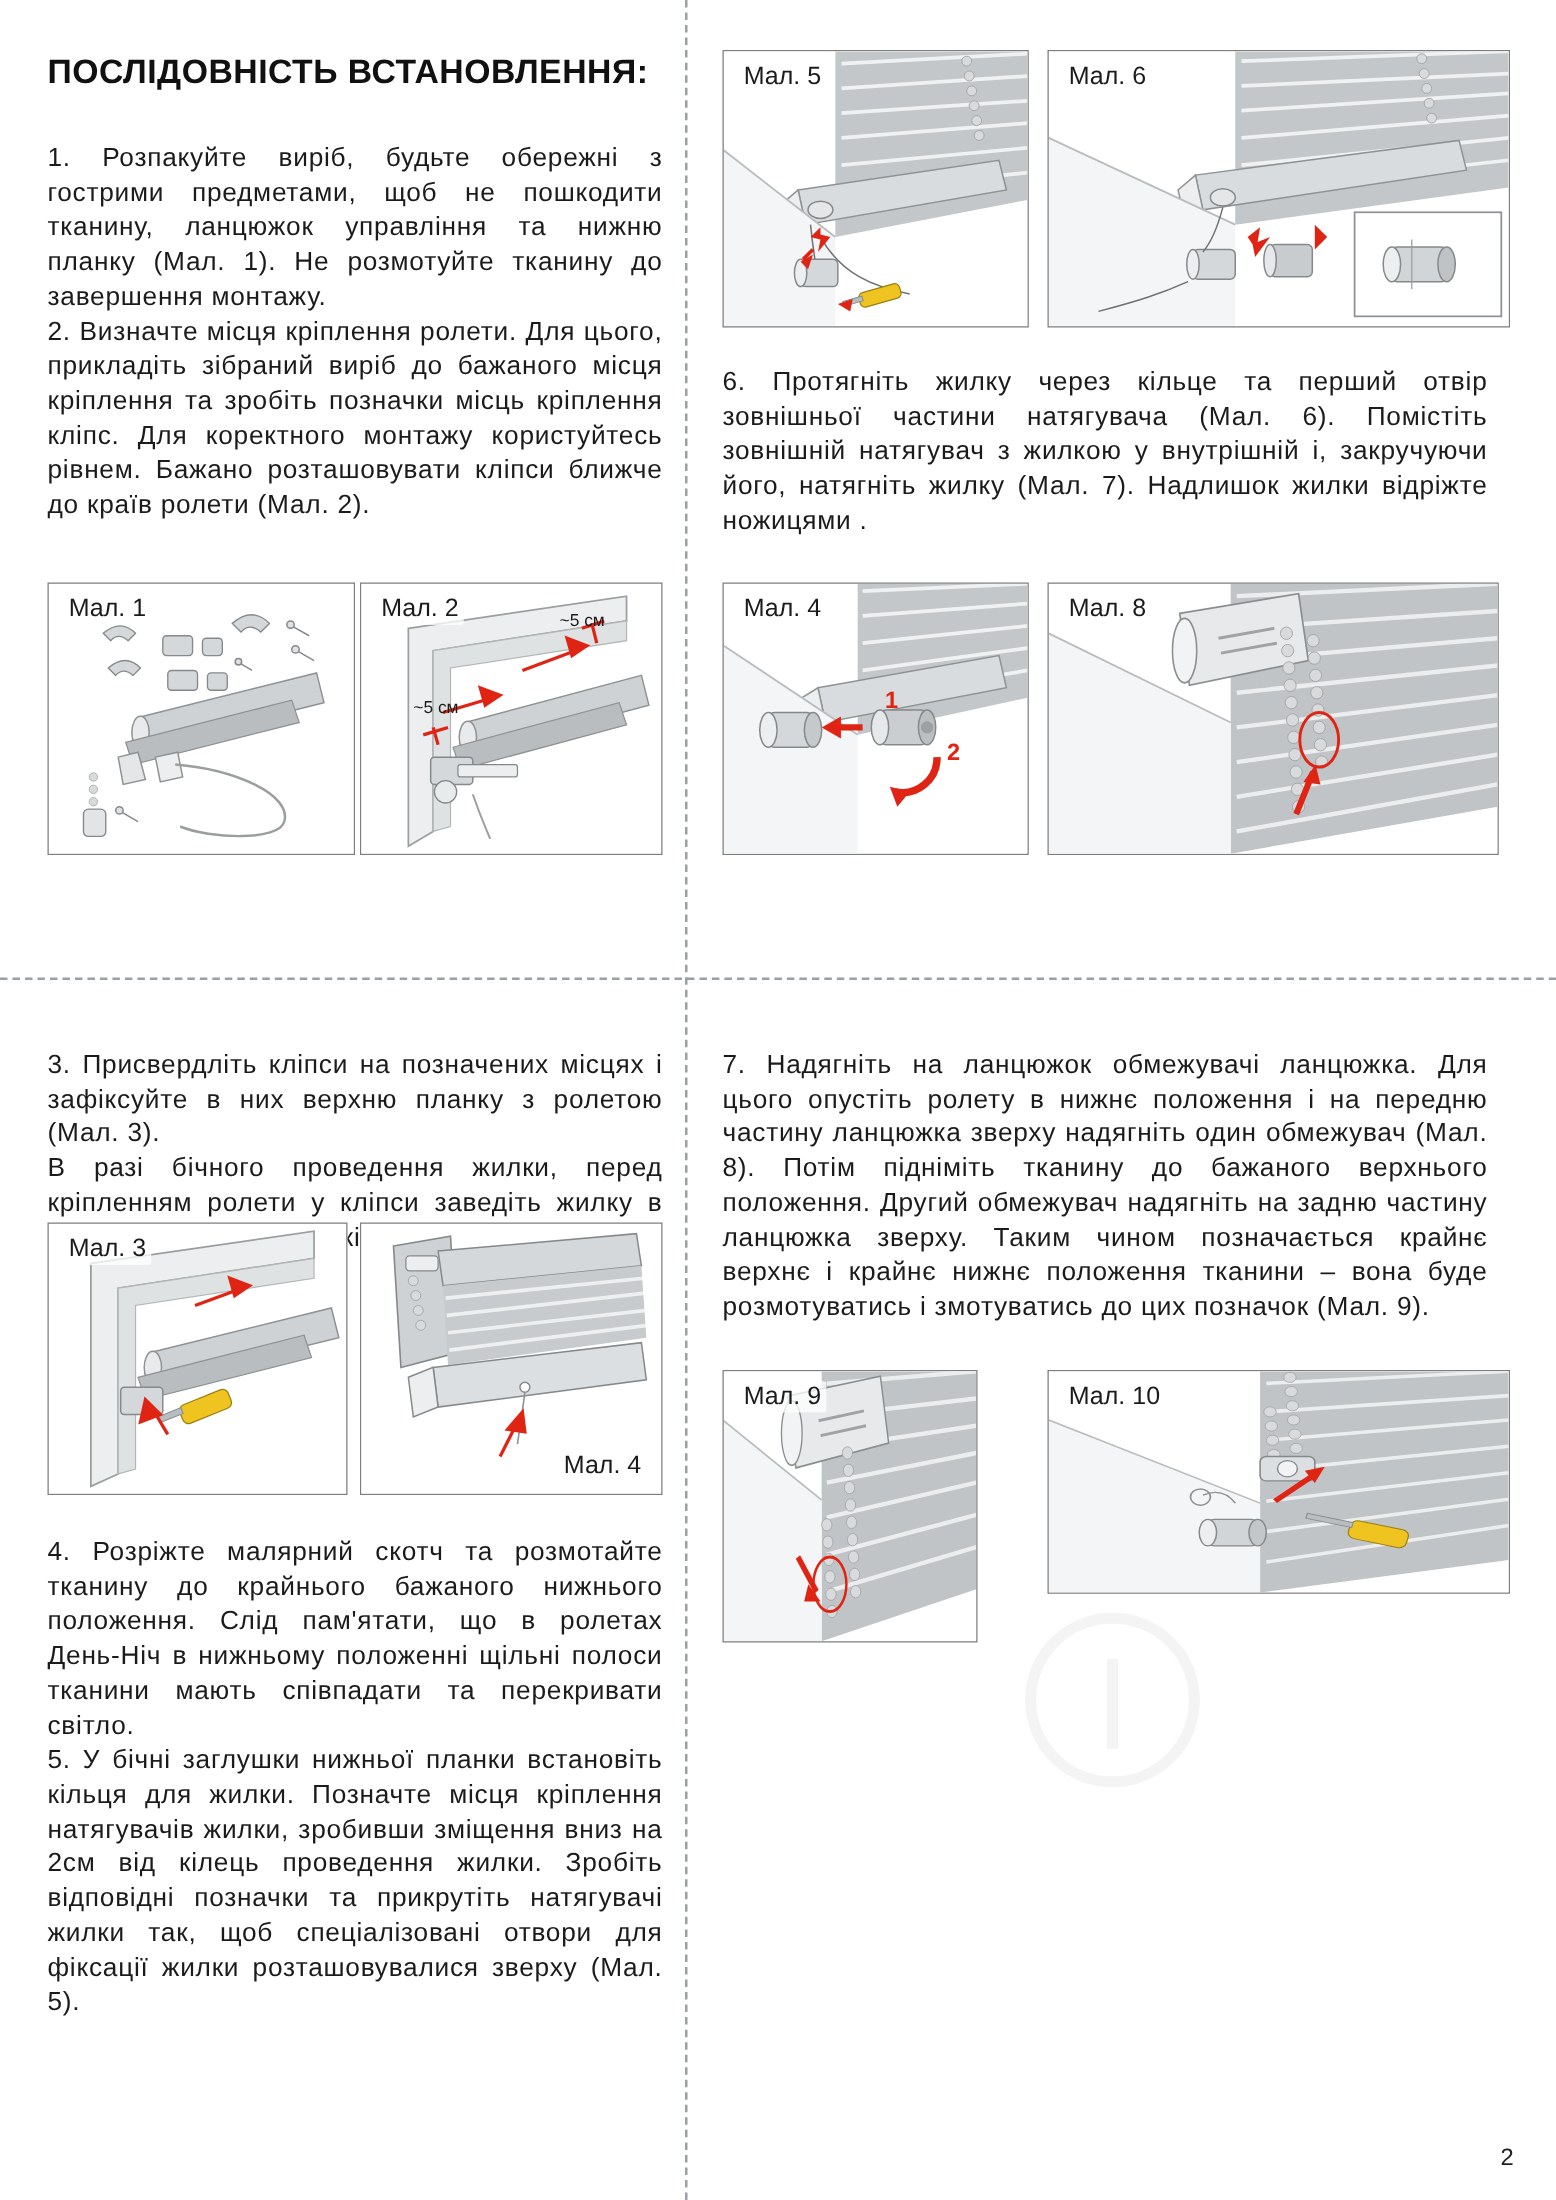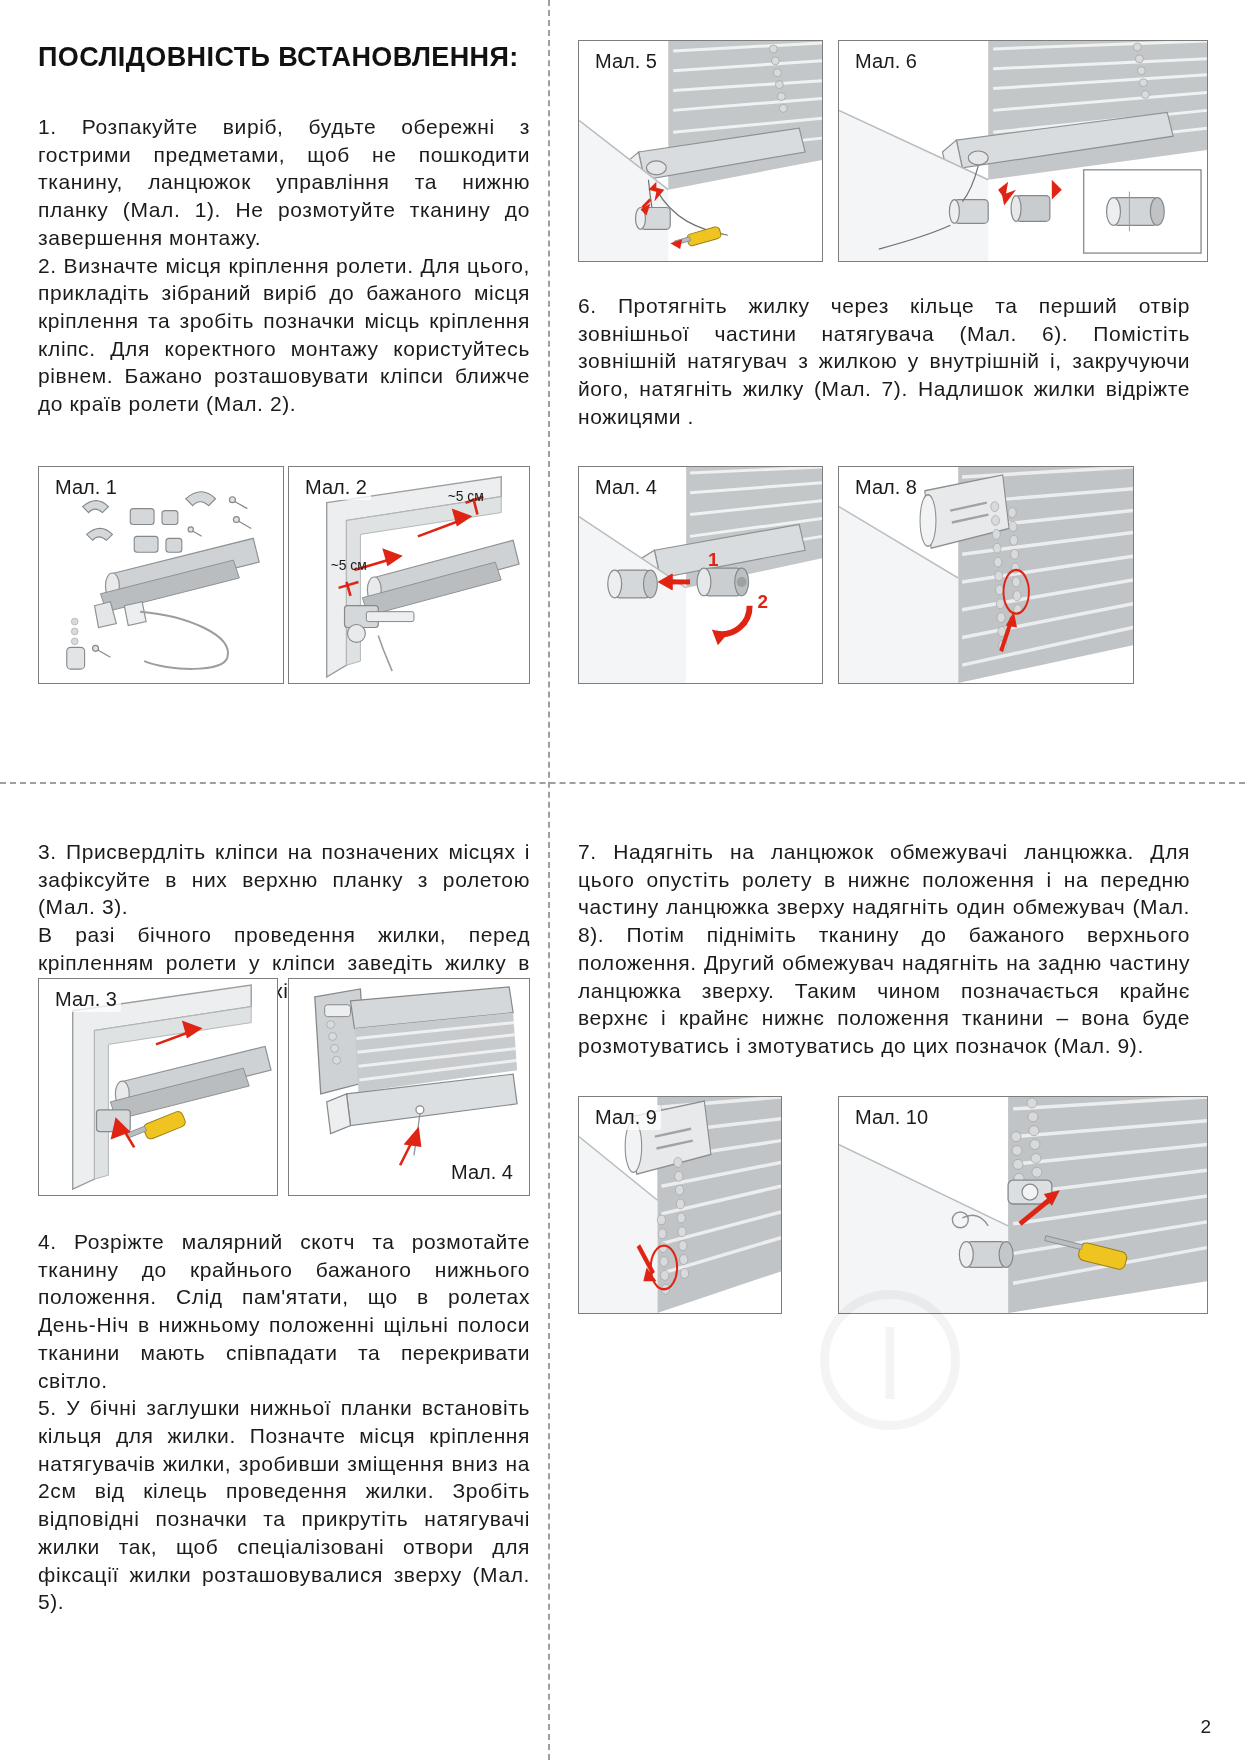--- a/index.html
+++ b/index.html
@@ -381,21 +381,21 @@
       </g>
       <text x="130" y="100" font-family="Liberation Sans, sans-serif" font-size="19" font-weight="bold" fill="#e02414">1</text>
 
       <path d="M172,140 a28,28 0 0 1 -34,28" stroke="#e02414" stroke-width="6" fill="none"></path>
       <polygon points="134,164 150,168 140,180" fill="#e02414"></polygon>
       <text x="180" y="142" font-family="Liberation Sans, sans-serif" font-size="19" font-weight="bold" fill="#e02414">2</text>
     </svg>
     <span class="caption">Мал. 4</span>
   </div>
 
-  <div class="fig" style="left:838px; top:466px; width:296px; height:218px;">
+  <div class="fig" style="left:838px; top:466px; width:361px; height:218px;">
     <svg viewBox="0 0 370 218" preserveAspectRatio="none">
       <rect x="0" y="0" width="370" height="218" fill="#ffffff"></rect>
       <polygon points="150,0 370,0 370,180 150,218" fill="#c0c4c6"></polygon>
       <g stroke="#ffffff" stroke-width="3.5" opacity="0.7">
         <line x1="155" y1="10" x2="370" y2="0"></line>
         <line x1="155" y1="36" x2="370" y2="22"></line>
         <line x1="155" y1="62" x2="370" y2="44"></line>
         <line x1="155" y1="88" x2="370" y2="66"></line>
         <line x1="155" y1="116" x2="370" y2="90"></line>
         <line x1="155" y1="144" x2="370" y2="114"></line>
@@ -548,21 +548,21 @@
       </g>
       <ellipse cx="103" cy="172" rx="16" ry="22" fill="none" stroke="#e02414" stroke-width="2.4"></ellipse>
       <g fill="#e02414">
         <line x1="72" y1="150" x2="90" y2="178" stroke="#e02414" stroke-width="5"></line>
         <polygon points="94,186 82,172 78,186"></polygon>
       </g>
     </svg>
     <span class="caption">Мал. 9</span>
   </div>
 
-  <div class="fig" style="left:838px; top:1096px; width:370px; height:218px;">
+  <div class="fig" style="left:838px; top:1096px; width:370px; height:179px;">
     <svg viewBox="0 0 370 218" preserveAspectRatio="none">
       <rect x="0" y="0" width="370" height="218" fill="#ffffff"></rect>
       <polygon points="170,0 370,0 370,186 170,218" fill="#c0c4c6"></polygon>
       <g stroke="#ffffff" stroke-width="3.5" opacity="0.7">
         <line x1="175" y1="12" x2="370" y2="0"></line>
         <line x1="175" y1="40" x2="370" y2="24"></line>
         <line x1="175" y1="68" x2="370" y2="48"></line>
         <line x1="175" y1="98" x2="370" y2="74"></line>
         <line x1="175" y1="128" x2="370" y2="100"></line>
         <line x1="175" y1="158" x2="370" y2="126"></line>

